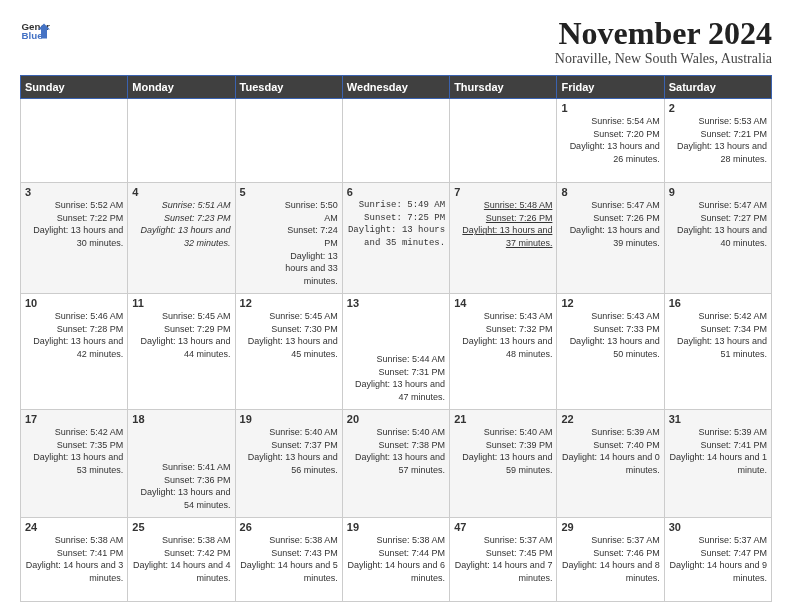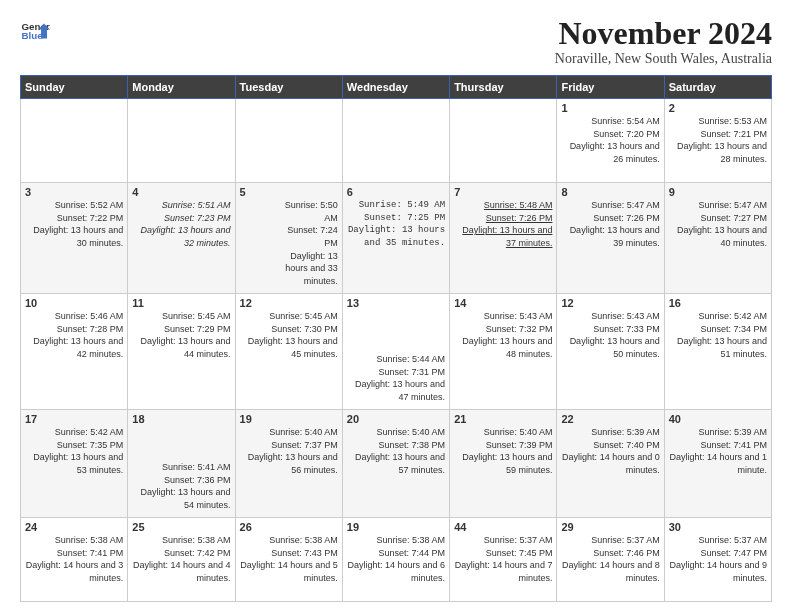--- a/index.html
+++ b/index.html
@@ -259,21 +259,21 @@
 Sunset: 7:39 PM
 Daylight: 13 hours and 59 minutes.</div>
           </td>
           <td>
             <span class="day-number">22</span>
             <div class="day-info" style="white-space: pre-line;">Sunrise: 5:39 AM
 Sunset: 7:40 PM
 Daylight: 14 hours and 0 minutes.</div>
           </td>
           <td>
-            <span class="day-number">40</span>
+            <span class="day-number">31</span>
             <div class="day-info" style="white-space: pre-line;">Sunrise: 5:39 AM
 Sunset: 7:41 PM
 Daylight: 14 hours and 1 minute.</div>
           </td>
         </tr>
         <tr>
           <td>
             <span class="day-number">24</span>
             <div class="day-info" style="white-space: pre-line;">Sunrise: 5:38 AM
 Sunset: 7:41 PM
@@ -291,21 +291,21 @@
 Sunset: 7:43 PM
 Daylight: 14 hours and 5 minutes.</div>
           </td>
           <td>
             <span class="day-number">19</span>
             <div class="day-info" style="white-space: pre-line;">Sunrise: 5:38 AM
 Sunset: 7:44 PM
 Daylight: 14 hours and 6 minutes.</div>
           </td>
           <td>
-            <span class="day-number">44</span>
+            <span class="day-number">47</span>
             <div class="day-info" style="white-space: pre-line;">Sunrise: 5:37 AM
 Sunset: 7:45 PM
 Daylight: 14 hours and 7 minutes.</div>
           </td>
           <td>
             <span class="day-number">29</span>
             <div class="day-info" style="white-space: pre-line;">Sunrise: 5:37 AM
 Sunset: 7:46 PM
 Daylight: 14 hours and 8 minutes.</div>
           </td>

